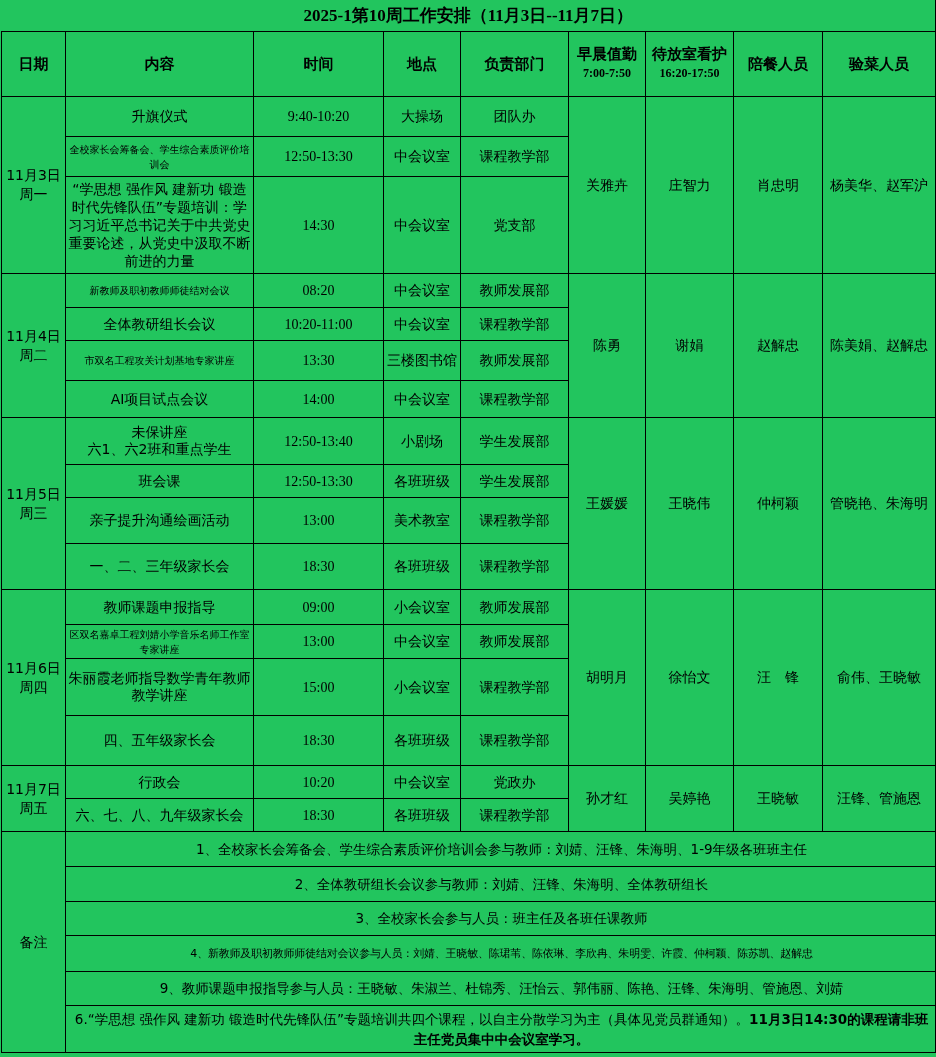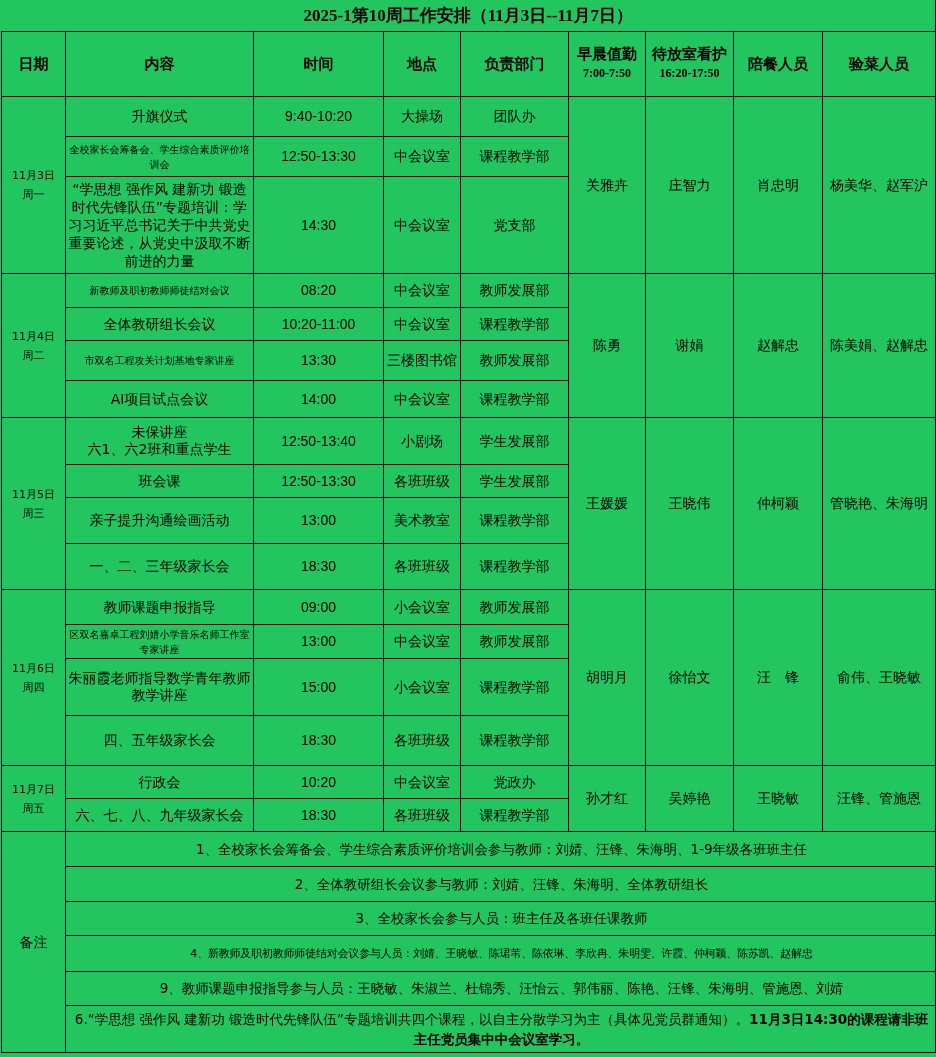--- a/index.html
+++ b/index.html
@@ -3,22 +3,22 @@
 <meta charset="utf-8">
 <style>
   html,body{margin:0;padding:0;background:#f0f0f0;}
   body{width:936px;height:1057px;position:relative;overflow:hidden;font-family:"DejaVu Sans","Liberation Sans",sans-serif;color:#000;}
   .sheet{position:absolute;left:0;top:0;width:935px;height:1057px;background:#22c55e;padding-left:15px;}
   table{border-collapse:collapse;table-layout:fixed;position:absolute;left:1px;top:0;width:934px;}
   td{border:1.5px solid #000;text-align:center;vertical-align:middle;padding:0 2px;font-size:14px;line-height:17px;overflow:hidden;}
   .title td{height:31px;font-family:"Liberation Serif","DejaVu Serif",serif;font-weight:bold;font-size:17px;border-top:none;border-left:none;}
   .hdr td{height:64px;font-weight:bold;font-size:15px;line-height:19px;}
   .hdr .sub{font-family:"Liberation Serif",serif;font-weight:bold;font-size:12px;}
-  .num{font-family:Liberation Sans, sans-serif;font-size:14px;}
-  .date{font-size:11px;line-height:19px;}
+  .num{font-family:Liberation Serif, serif;font-size:14px;}
+  .date{font-size:14px;line-height:19px;}
   .note{text-align:center;padding-left:4px;font-size:13.5px;}
   .note b{font-weight:bold;}
   .tight{line-height:15px;font-size:10px;}
 </style>
 </head>
 <body>
 
 <div class="sheet">
 <table>
   <colgroup>

